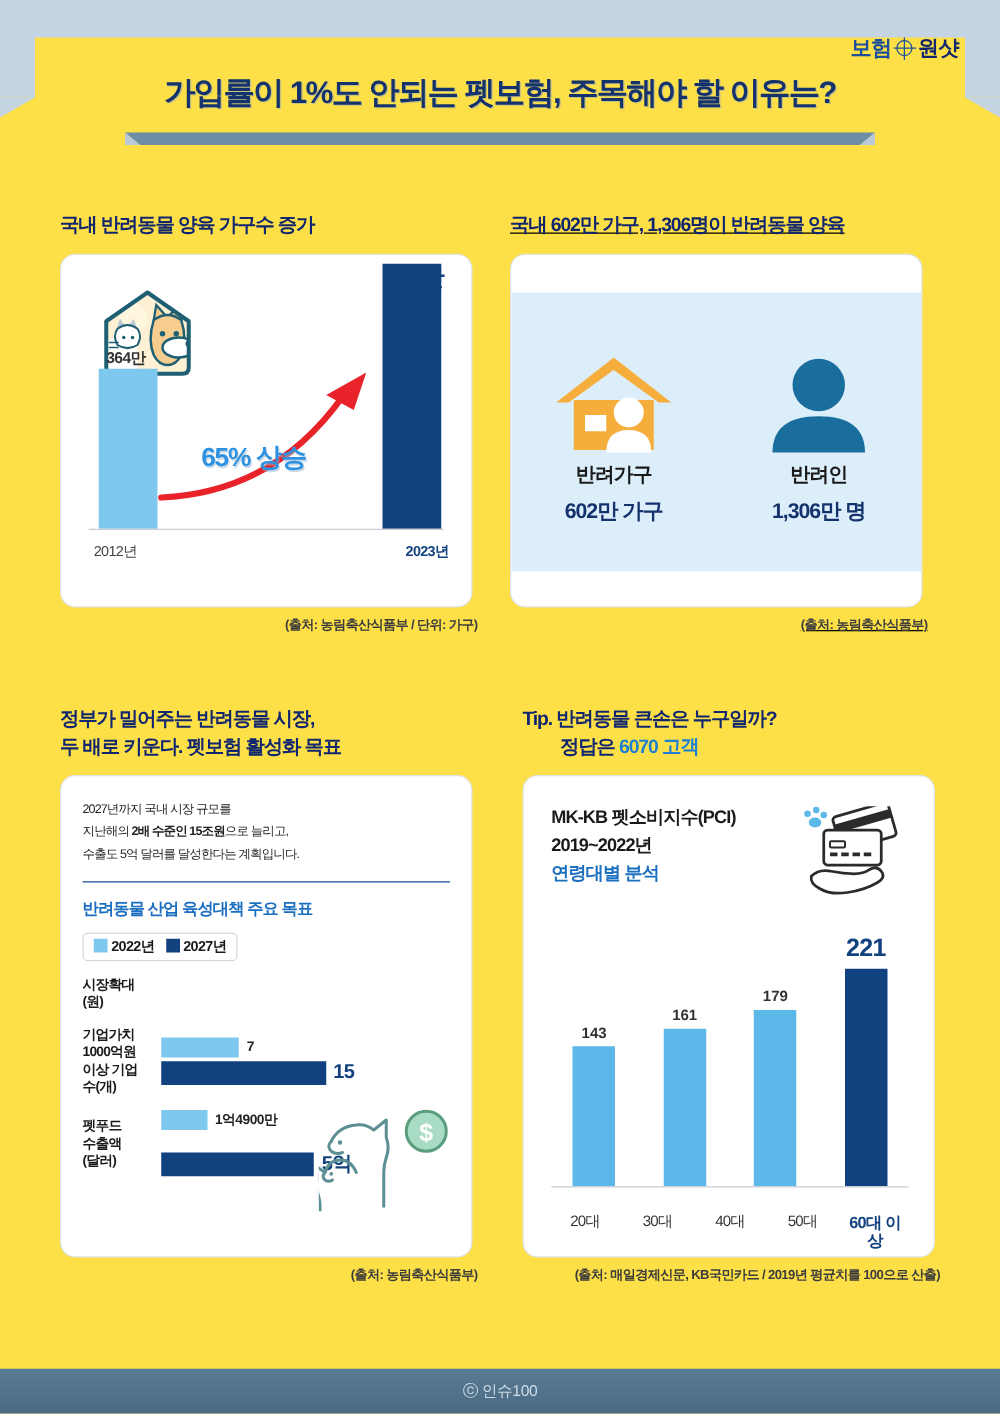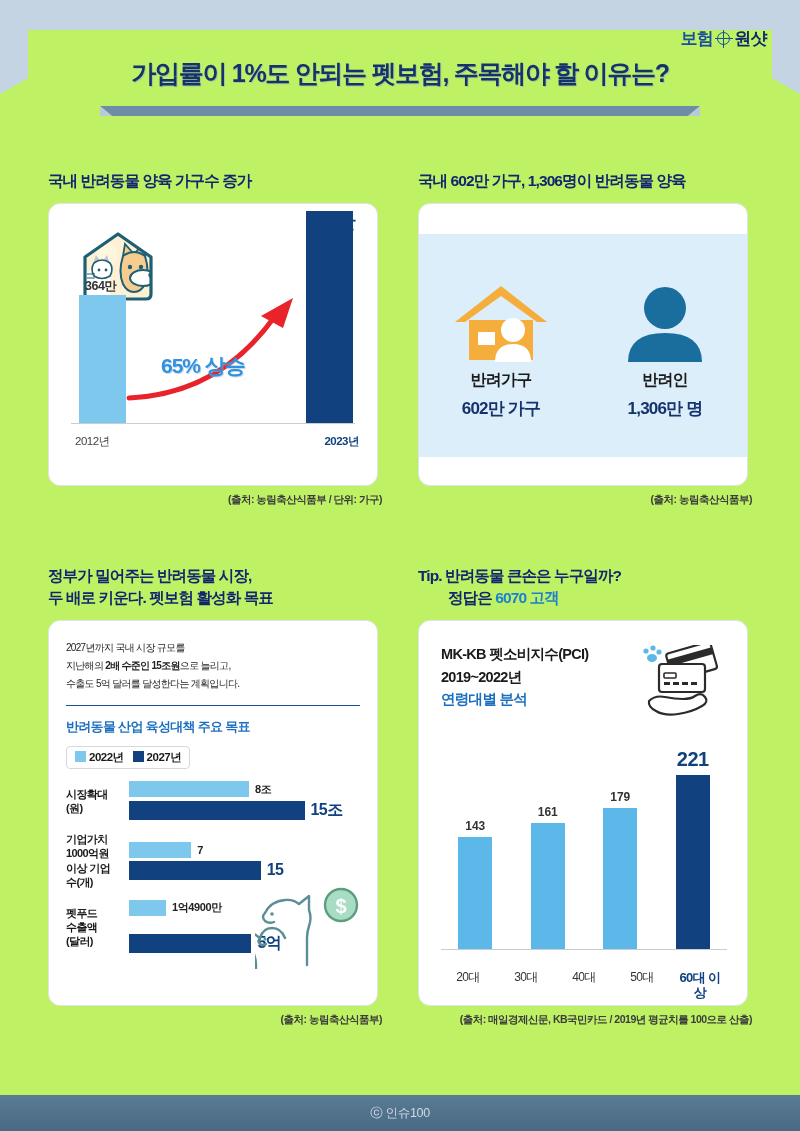--- a/index.html
+++ b/index.html
@@ -9,21 +9,21 @@
     height: 1131px;
     font-family: "Liberation Sans", "DejaVu Sans", sans-serif;
     background: #ffffff;
     overflow: hidden;
   }
 
   #page {
     position: relative;
     width: 800px;
     height: 1131px;
-    background: #bef264;
+    background: #fde047;
   }
 
   
   .frame-top {
     position: absolute;
     top: 0; left: 0;
     width: 800px;
     height: 30px;
     background: #c4d4e3;
   }
@@ -384,21 +384,21 @@
         <path d="M4 104 Q95 100 150 22" stroke="#e8232a" stroke-width="5" fill="none" stroke-linecap="round"></path>
         <polygon points="168,4 136,22 158,34" fill="#e8232a"></polygon>
       </svg>
 
       <div class="c1-rise">65% 상승</div>
     </div>
 
     <div class="source">(출처: 농림축산식품부 / 단위: 가구)</div>
   </div>
 
-  <div class="card-block" id="card-households" style="top:170px; left:418px; width:334px;">
+  <div class="card-block" id="card-households" style="top:170px; left:408px; width:334px;text-decoration:underline;">
     <div class="block-head">국내 602만 가구, 1,306명이 반려동물 양육</div>
 
     <div class="panel">
       <div class="c2-band"></div>
       <div class="c2-cols">
 
         <div class="c2-col">
           <div class="c2-icon">
             <svg width="100" height="82" viewBox="0 0 100 82">
               <polygon points="50,4 96,40 86,40 50,14 14,40 4,40" fill="#f5ae3c"></polygon>
@@ -450,30 +450,20 @@
       <div class="gov-legend">
         <span><span class="sw" style="background:#7ec8ee;"></span><span>2022년</span></span>
         <span><span class="sw" style="background:#11417f;"></span><span>2027년</span></span>
       </div>
 
       
       <div class="gov-row">
         <div class="gov-rowlabel">
           <div>시장확대</div>
           <div>(원)</div>
-        </div>
-        <div class="gov-bars">
-          <div class="gov-bar-line" style="margin-bottom:3px;">
-            <div class="gov-bar" style="width:52%; background:#7ec8ee;"></div>
-            <div class="gov-v-small">8조</div>
-          </div>
-          <div class="gov-bar-line">
-            <div class="gov-bar big" style="width:76%; background:#11417f;"></div>
-            <div class="gov-v-big">15조</div>
-          </div>
         </div>
       </div>
 
       
       <div class="gov-row">
         <div class="gov-rowlabel">
           <div>기업가치</div>
           <div>1000억원</div>
           <div>이상 기업</div>
           <div>수(개)</div>

